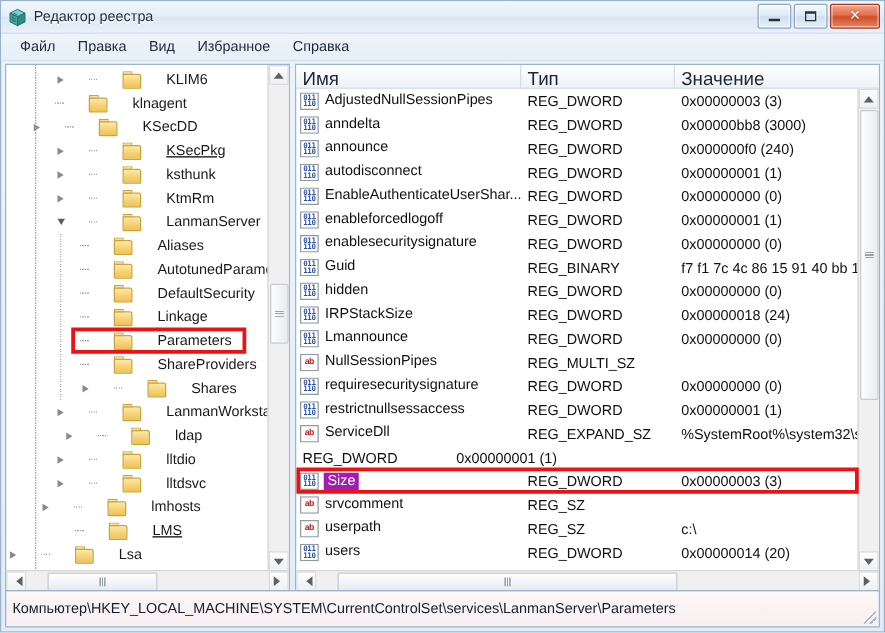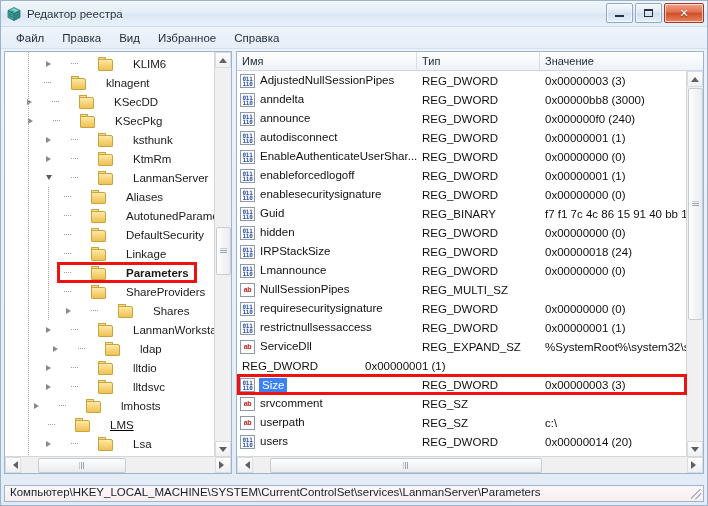--- a/index.html
+++ b/index.html
@@ -152,21 +152,21 @@
     background:repeating-linear-gradient(180deg,#a8a8a8 0 1px,transparent 1px 2px);
   }
   
   .lheader{
     position:absolute;left:0;right:0;top:0;height:19px;display:flex;
     background:linear-gradient(180deg,#ffffff 0%,#f6f8fb 50%,#eef2f7 100%);
     border-bottom:1px solid #cfd8e2;
     box-sizing:border-box;
   }
   .lh{
-    font-size:11px;color:#1a2836;padding:3px 0 0 5px;box-sizing:border-box;
+    font-size:15px;color:#1a2836;padding:3px 0 0 5px;box-sizing:border-box;
     border-right:1px solid #d6dee7;height:19px;white-space:nowrap;overflow:hidden;
   }
   .lh.name{width:180px;flex:0 0 180px;}
   .lh.type{width:123px;flex:0 0 123px;}
   .lh.value{flex:1 1 auto;border-right:none;}
   .lbody{
     position:absolute;left:0;top:19px;right:16px;bottom:16px;overflow:hidden;
   }
   .lrow{
     position:relative;height:19px;display:flex;align-items:center;white-space:nowrap;
@@ -178,31 +178,31 @@
     width:15px;height:14px;flex:0 0 15px;margin-left:3px;margin-right:4px;
     border:1px solid #8f9aa6;background:#fff;box-sizing:border-box;
     display:flex;align-items:center;justify-content:center;
     font-size:6px;line-height:5px;font-family:"DejaVu Sans Mono",monospace;
     letter-spacing:-0.3px;overflow:hidden;
   }
   .rico.bin{color:#2d51a8;font-weight:bold;}
   .rico.str{color:#c02020;font-weight:bold;font-size:7px;font-family:"Liberation Sans",sans-serif;}
   .rtext{font-size:11.5px;color:#101010;padding-left:1px;}
   .c-type .rtext,.c-val .rtext{padding-left:5px;}
-  .lrow.sel .c-name .rtext{background:#3b82f6;color:#fff;padding:1px 3px 1px 3px;}
+  .lrow.sel .c-name .rtext{background:#a21caf;color:#fff;padding:1px 3px 1px 3px;}
   
   .redbox{
     position:absolute;border:3px solid #ee1111;box-sizing:border-box;pointer-events:none;
   }
   
   .statusbar{
-    position:absolute;left:3px;right:3px;bottom:3px;height:17px;
+    position:absolute;left:3px;right:3px;bottom:3px;height:30px;
     border:1px solid #9cb5cd;box-sizing:border-box;
     background:linear-gradient(180deg,#fdf7f8 0%,#f7eef0 100%);
-    display:flex;
+    display:flex;align-items:center;
   }
   .status-text{
     font-size:11.5px;color:#14202c;padding-left:5px;white-space:nowrap;overflow:hidden;
   }
   .grip-corner{
     position:absolute;right:2px;bottom:2px;width:10px;height:10px;
     background:
       linear-gradient(135deg,transparent 45%,#a9b6c3 45%,#a9b6c3 55%,transparent 55%),
       linear-gradient(135deg,transparent 70%,#a9b6c3 70%,#a9b6c3 80%,transparent 80%);
   }
@@ -270,21 +270,21 @@
             <div class="texp">
               <div class="arrow-c"></div>
             </div>
             <div class="dots"></div>
             <div class="folder">
               <div class="ftab"></div>
               <div class="fbase"></div>
             </div>
             <span class="tlabel">KSecDD</span>
           </div>
-          <div class="tnode" style="padding-left: 20px;">
+          <div class="tnode" style="padding-left: 38px; text-decoration: underline;">
             <div class="texp">
               <div class="arrow-c"></div>
             </div>
             <div class="dots"></div>
             <div class="folder">
               <div class="ftab"></div>
               <div class="fbase"></div>
             </div>
             <span class="tlabel">KSecPkg</span>
           </div>
@@ -346,21 +346,21 @@
             <span class="tlabel">DefaultSecurity</span>
           </div>
           <div class="tnode" style="padding-left: 58px;">
             <div class="dots"></div>
             <div class="folder">
               <div class="ftab"></div>
               <div class="fbase"></div>
             </div>
             <span class="tlabel">Linkage</span>
           </div>
-          <div class="tnode" style="padding-left: 58px; font-weight: bold;">
+          <div class="tnode" style="padding-left: 58px;">
             <div class="dots"></div>
             <div class="folder">
               <div class="ftab"></div>
               <div class="fbase"></div>
             </div>
             <span class="tlabel">Parameters</span>
           </div>
           <div class="tnode" style="padding-left: 58px;">
             <div class="dots"></div>
             <div class="folder">
@@ -428,29 +428,29 @@
             <div class="texp">
               <div class="arrow-c"></div>
             </div>
             <div class="dots"></div>
             <div class="folder">
               <div class="ftab"></div>
               <div class="fbase"></div>
             </div>
             <span class="tlabel">lmhosts</span>
           </div>
-          <div class="tnode" style="padding-left: 42px; text-decoration: underline;">
+          <div class="tnode" style="padding-left: 54px; text-decoration: underline;">
             <div class="dots"></div>
             <div class="folder">
               <div class="ftab"></div>
               <div class="fbase"></div>
             </div>
             <span class="tlabel">LMS</span>
           </div>
-          <div class="tnode" style="padding-left: 38px;">
+          <div class="tnode" style="">
             <div class="texp">
               <div class="arrow-c"></div>
             </div>
             <div class="dots"></div>
             <div class="folder">
               <div class="ftab"></div>
               <div class="fbase"></div>
             </div>
             <span class="tlabel">Lsa</span>
           </div>

